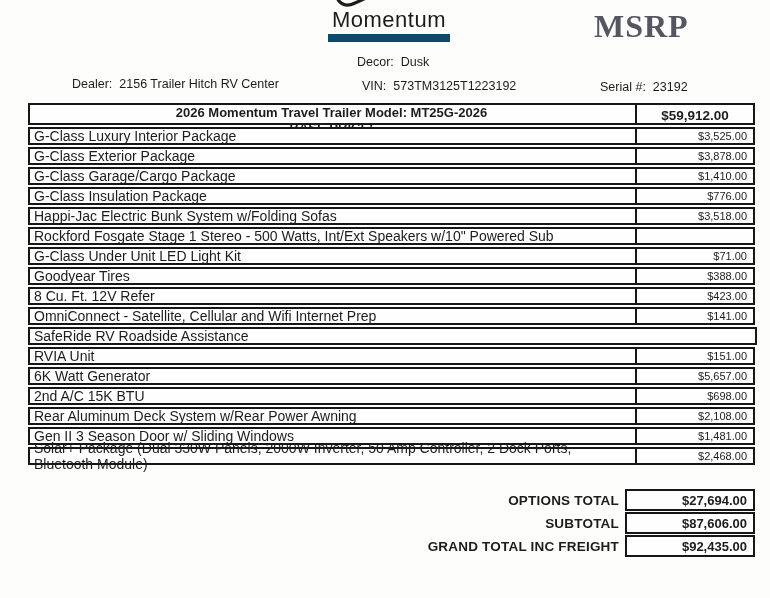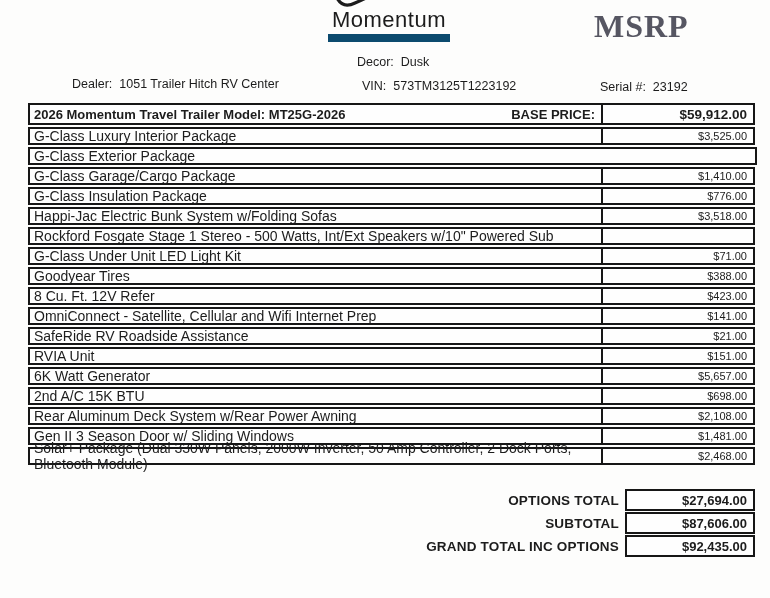--- a/index.html
+++ b/index.html
@@ -22,23 +22,23 @@
   .vin-line    { left:362px; top:79px; }
   .serial-line { left:600px; top:80px; }
   .info .lbl { margin-right:7px; }
 
   
   .sheet { position:absolute; left:28px; top:103px; width:727px; }
   .row { display:flex; margin-bottom:2px; }
   .cell { border:2px solid #161616; background:#fefefe; display:flex; align-items:center; }
   .desc-cell  { flex:1; height:18px; padding:0 6px 0 4px; font-size:14px;
                 justify-content:space-between; margin-right:-2px; }
-  .price-cell { width:154px; height:18px; padding:0 6px; font-size:11px;
+  .price-cell { width:120px; height:18px; padding:0 6px; font-size:11px;
                 justify-content:flex-end; }
-  .hdr .desc-cell, .hdr .price-cell { height:22px; font-weight:bold; font-size:13px; }
+  .hdr .desc-cell, .hdr .price-cell { height:22px; font-weight:bold; font-size:13px;flex-direction:column; }
   .hdr .price-cell { font-size:13.5px; }
   .totals { position:absolute; left:0; top:386px; width:727px; }
   .total-row { display:flex; justify-content:flex-end; align-items:center; margin-bottom:1px; }
   .total-label { font-weight:bold; font-size:13.5px; letter-spacing:0.2px;
                  margin-right:6px; white-space:nowrap; }
   .total-box { width:130px; height:22px; border:2px solid #161616; background:#fefefe;
                display:flex; align-items:center; justify-content:flex-end;
                padding:0 6px; font-weight:bold; font-size:13px; }
 </style>
 </head>
@@ -54,21 +54,21 @@
     <span>Momentum</span>
   </div>
 
   <div class="msrp">MSRP</div>
 
   <div class="info decor-line">
     <span class="lbl">Decor:</span><span>Dusk</span>
   </div>
 
   <div class="info dealer-line">
-    <span class="lbl">Dealer:</span><span>1051 Trailer Hitch RV Center</span>
+    <span class="lbl">Dealer:</span><span>2156 Trailer Hitch RV Center</span>
   </div>
 
   <div class="info vin-line">
     <span class="lbl">VIN:</span><span>573TM3125T1223192</span>
   </div>
 
   <div class="info serial-line">
     <span class="lbl">Serial #:</span><span>23192</span>
   </div>
 
@@ -83,20 +83,21 @@
     </div>
 
     <div id="option-rows">
   <div class="row">
     <div class="cell desc-cell">G-Class Luxury Interior Package</div>
     <div class="cell price-cell">$3,525.00</div>
   </div>
 
   <div class="row">
     <div class="cell desc-cell">G-Class Exterior Package</div>
+    <div class="cell price-cell">$3,878.00</div>
   </div>
 
   <div class="row">
     <div class="cell desc-cell">G-Class Garage/Cargo Package</div>
     <div class="cell price-cell">$1,410.00</div>
   </div>
 
   <div class="row">
     <div class="cell desc-cell">G-Class Insulation Package</div>
     <div class="cell price-cell">$776.00</div>
@@ -128,21 +129,20 @@
     <div class="cell price-cell">$423.00</div>
   </div>
 
   <div class="row">
     <div class="cell desc-cell">OmniConnect - Satellite, Cellular and Wifi Internet Prep</div>
     <div class="cell price-cell">$141.00</div>
   </div>
 
   <div class="row">
     <div class="cell desc-cell">SafeRide RV Roadside Assistance</div>
-    <div class="cell price-cell">$21.00</div>
   </div>
 
   <div class="row">
     <div class="cell desc-cell">RVIA Unit</div>
     <div class="cell price-cell">$151.00</div>
   </div>
 
   <div class="row">
     <div class="cell desc-cell">6K Watt Generator</div>
     <div class="cell price-cell">$5,657.00</div>
@@ -174,19 +174,19 @@
     <div class="total-label">OPTIONS TOTAL</div>
     <div class="total-box">$27,694.00</div>
   </div>
 
   <div class="total-row">
     <div class="total-label">SUBTOTAL</div>
     <div class="total-box">$87,606.00</div>
   </div>
 
   <div class="total-row">
-    <div class="total-label">GRAND TOTAL INC OPTIONS</div>
+    <div class="total-label">GRAND TOTAL INC FREIGHT</div>
     <div class="total-box">$92,435.00</div>
   </div>
 </div>
   </div>
 
 </div>
 
 </body></html>

